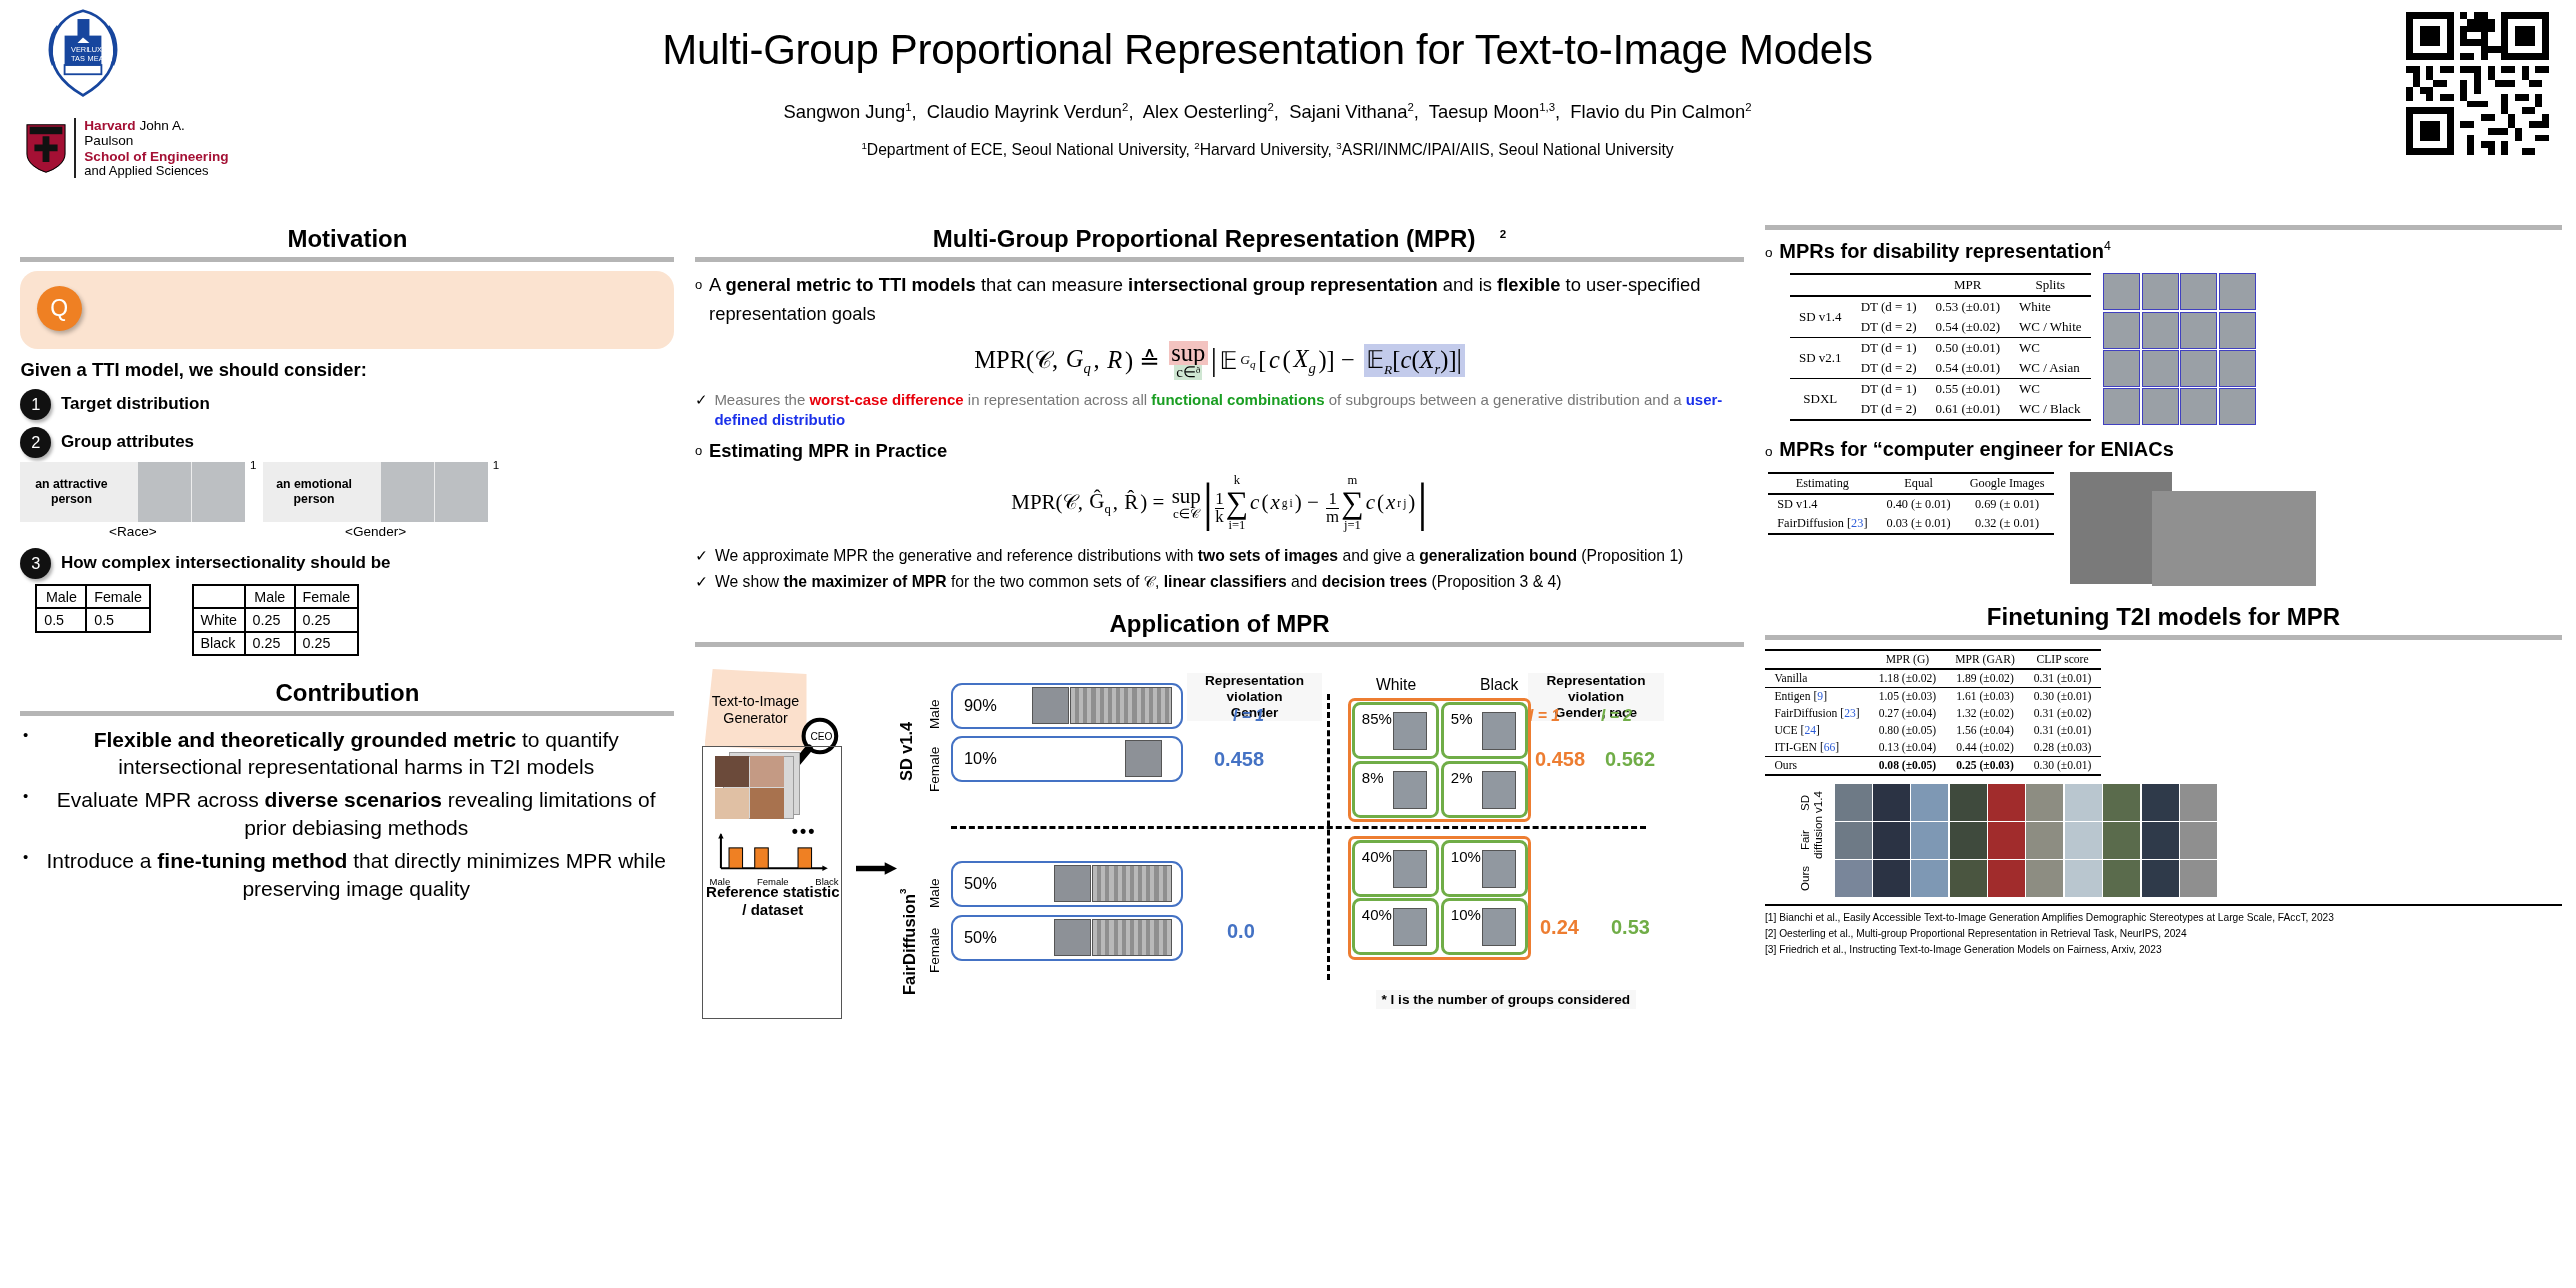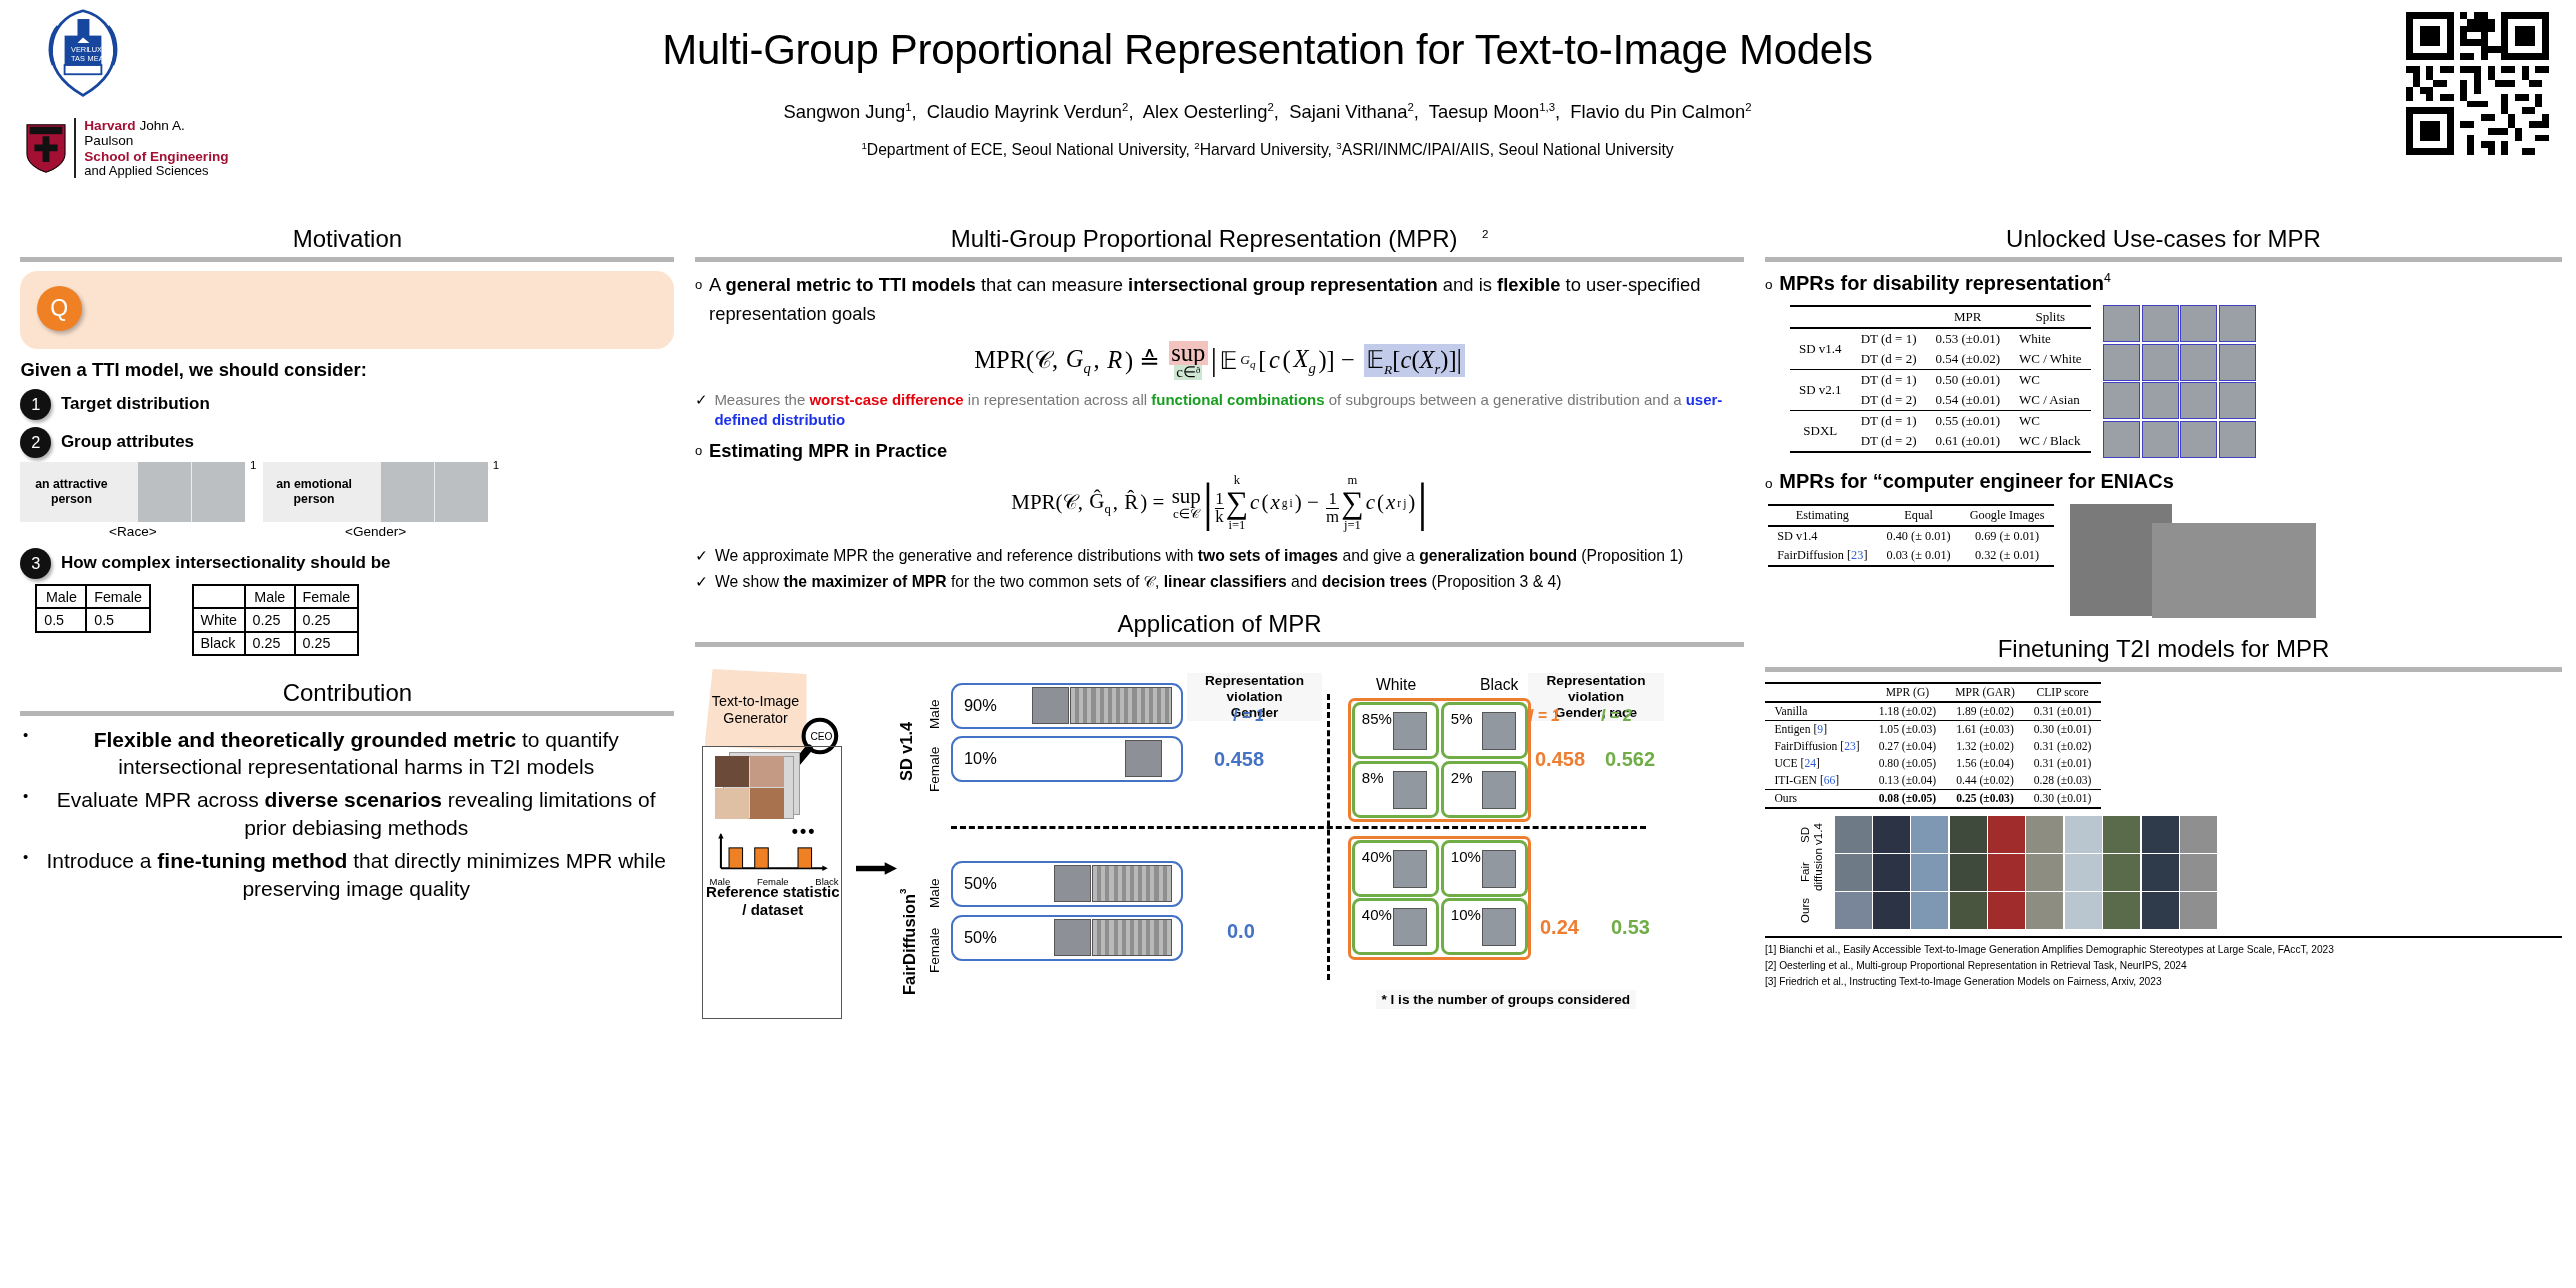--- a/index.html
+++ b/index.html
@@ -28,21 +28,21 @@
 
   #qr { position:absolute; left:2406px; top:12.3px; width:143px; height:143px; }
   #qr svg { width:100%; height:100%; display:block; }
 
   
   .col { position:absolute; top:225px; }
   #col-left   { left:20.4px;   width:654px; }
   #col-center { left:695px; width:1049px; }
   #col-right  { left:1765px; width:797px; }
 
-  .sec-title { text-align:center; font-size:24px; font-weight:400; margin-bottom:4.1px; }
+  .sec-title { text-align:center; font-size:24px; font-weight:700; margin-bottom:4.1px; }
   .sec-rule  { height:4.8px; background:#b5b5b5; margin-bottom:9.5px; }
   .sec-title-sup { font-size:11.6px; vertical-align:super; }
 
   
   #q-box { background:#fbe3d0; border-radius:17.7px; padding:15px 16.4px 17.7px 16.4px;
            display:flex; align-items:center; gap:15px; margin-bottom:9.5px; }
   #q-circle { width:45px; height:45px; flex:0 0 45px; border-radius:50%; background:#ef8023;
               color:#fff; font-size:23px; display:flex; align-items:center; justify-content:center;
               box-shadow:2px 2.7px 4.1px rgba(0,0,0,.28); }
   #q-text { font-size:18.4px; line-height:1.36; }
@@ -599,21 +599,20 @@
     </div>
     <div class="bignum" style="left:845px; top:259px; color:#ed7d31;">0.24</div>
     <div class="bignum" style="left:916px; top:259px; color:#70ad47;">0.53</div>
 
     <div class="footnote-l" style="left:681px; top:333px;">* l is the number of groups considered</div>
   </div>
 </div>
 
 <div class="col" id="col-right">
 
-  <div class="sec-title">Unlocked Use-cases for MPR</div>
   <div class="sec-rule"></div>
 
   <div class="bullet-r">
     <span class="o">o</span>
     <span><span>MPRs for disability representation</span><sup style="font-weight:normal">4</sup></span>
   </div>
 
   <div style="display:flex; align-items:flex-start; gap:12.3px;">
     <table class="paper" style="margin-left:24.5px;">
       <tbody>

